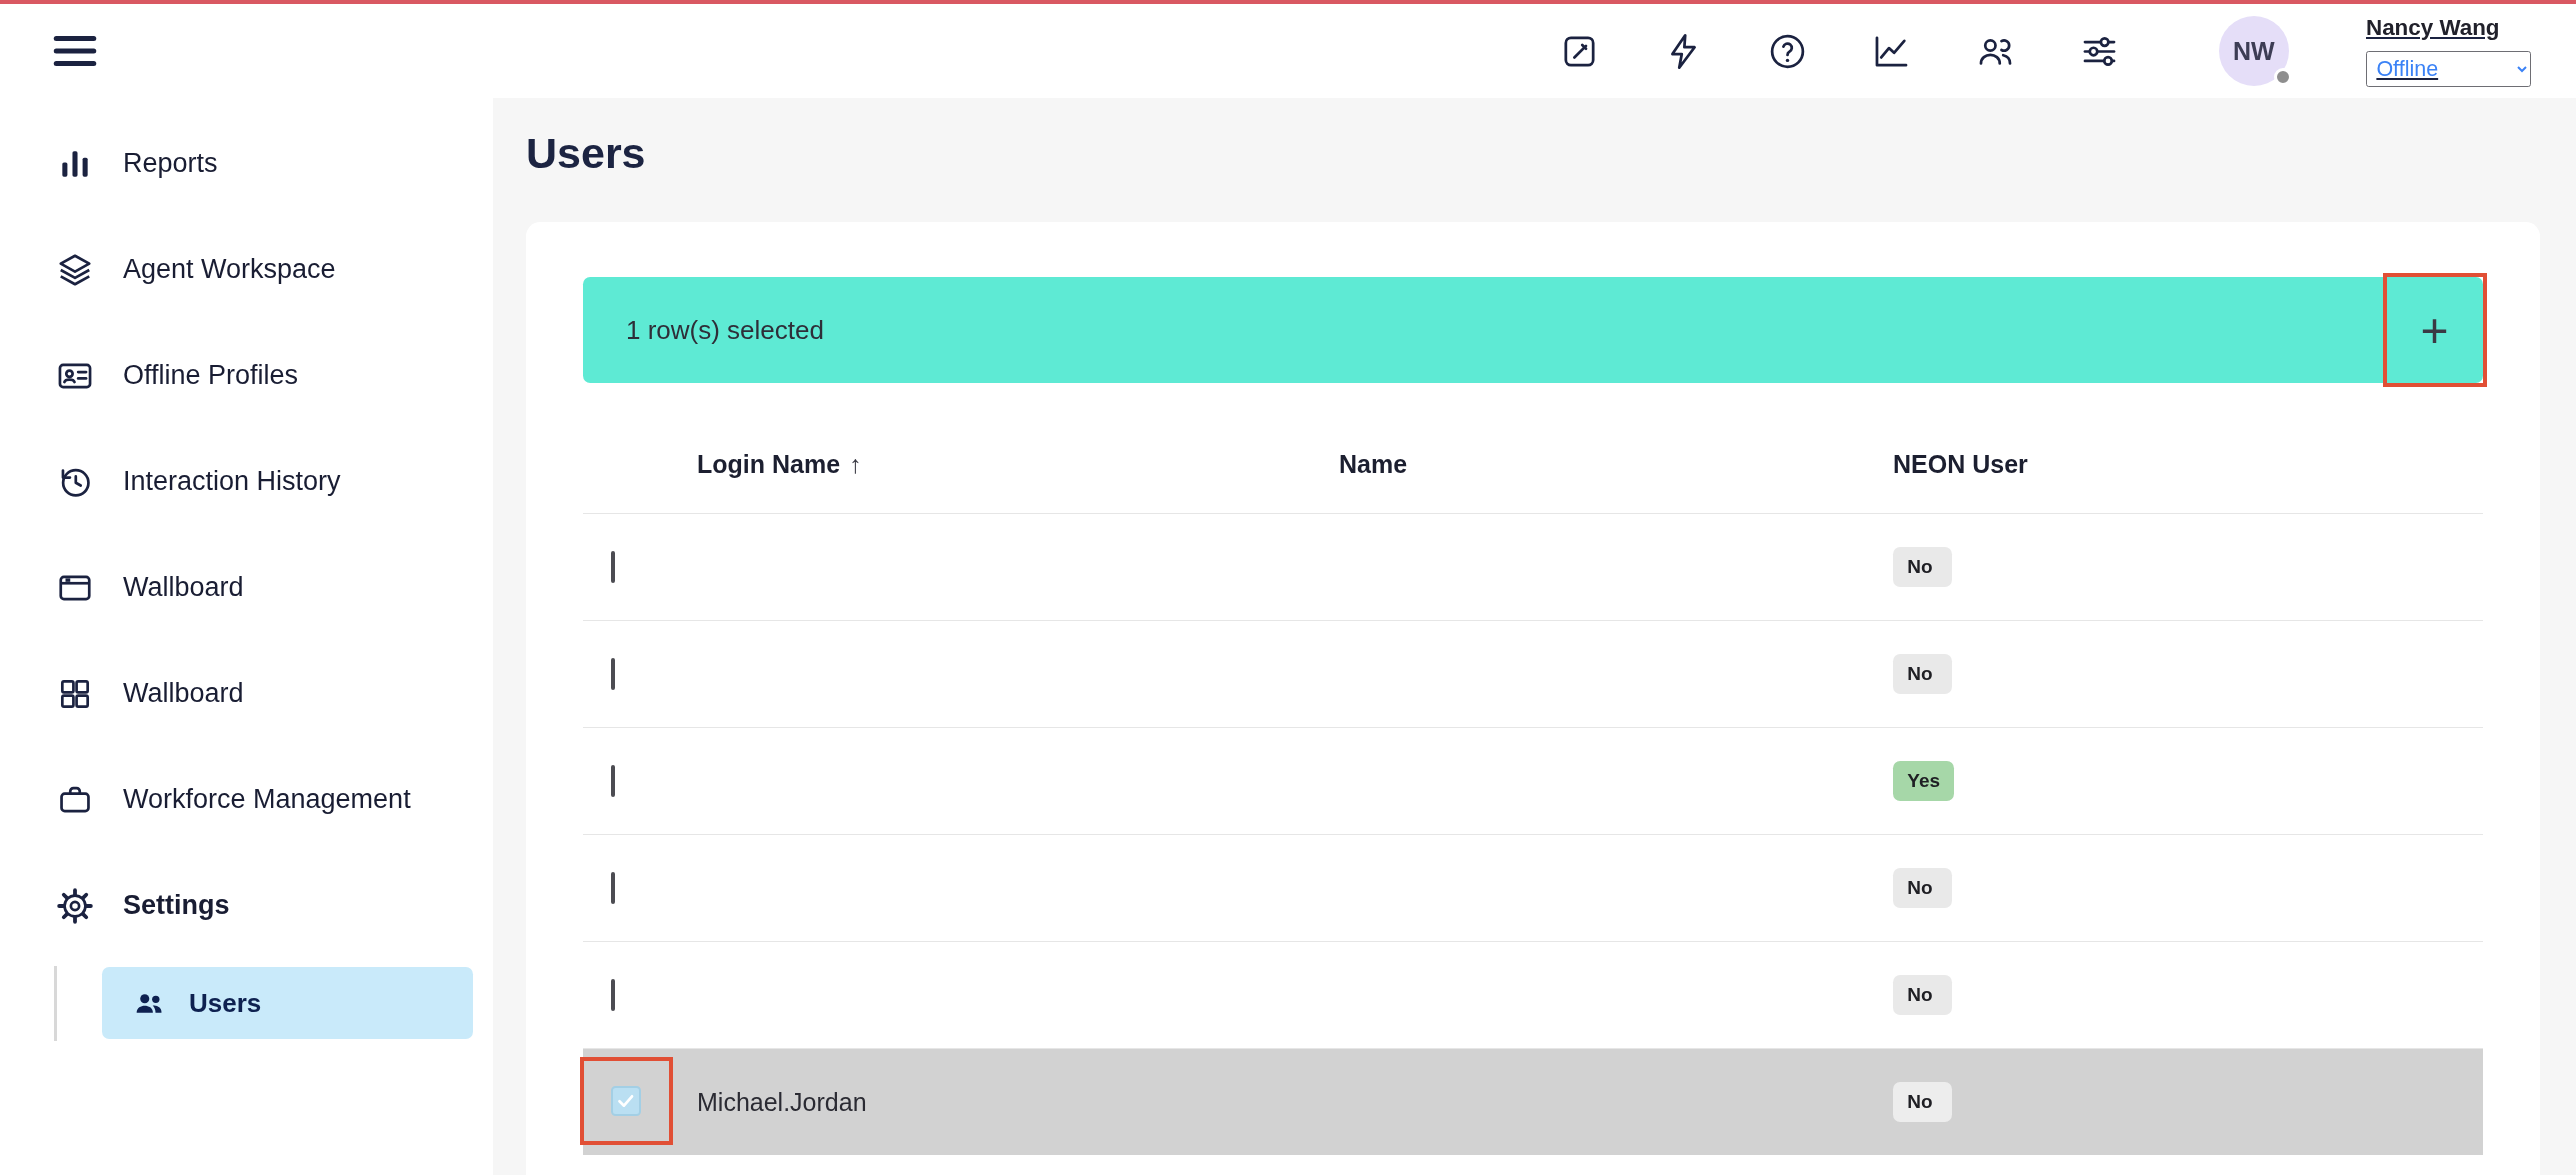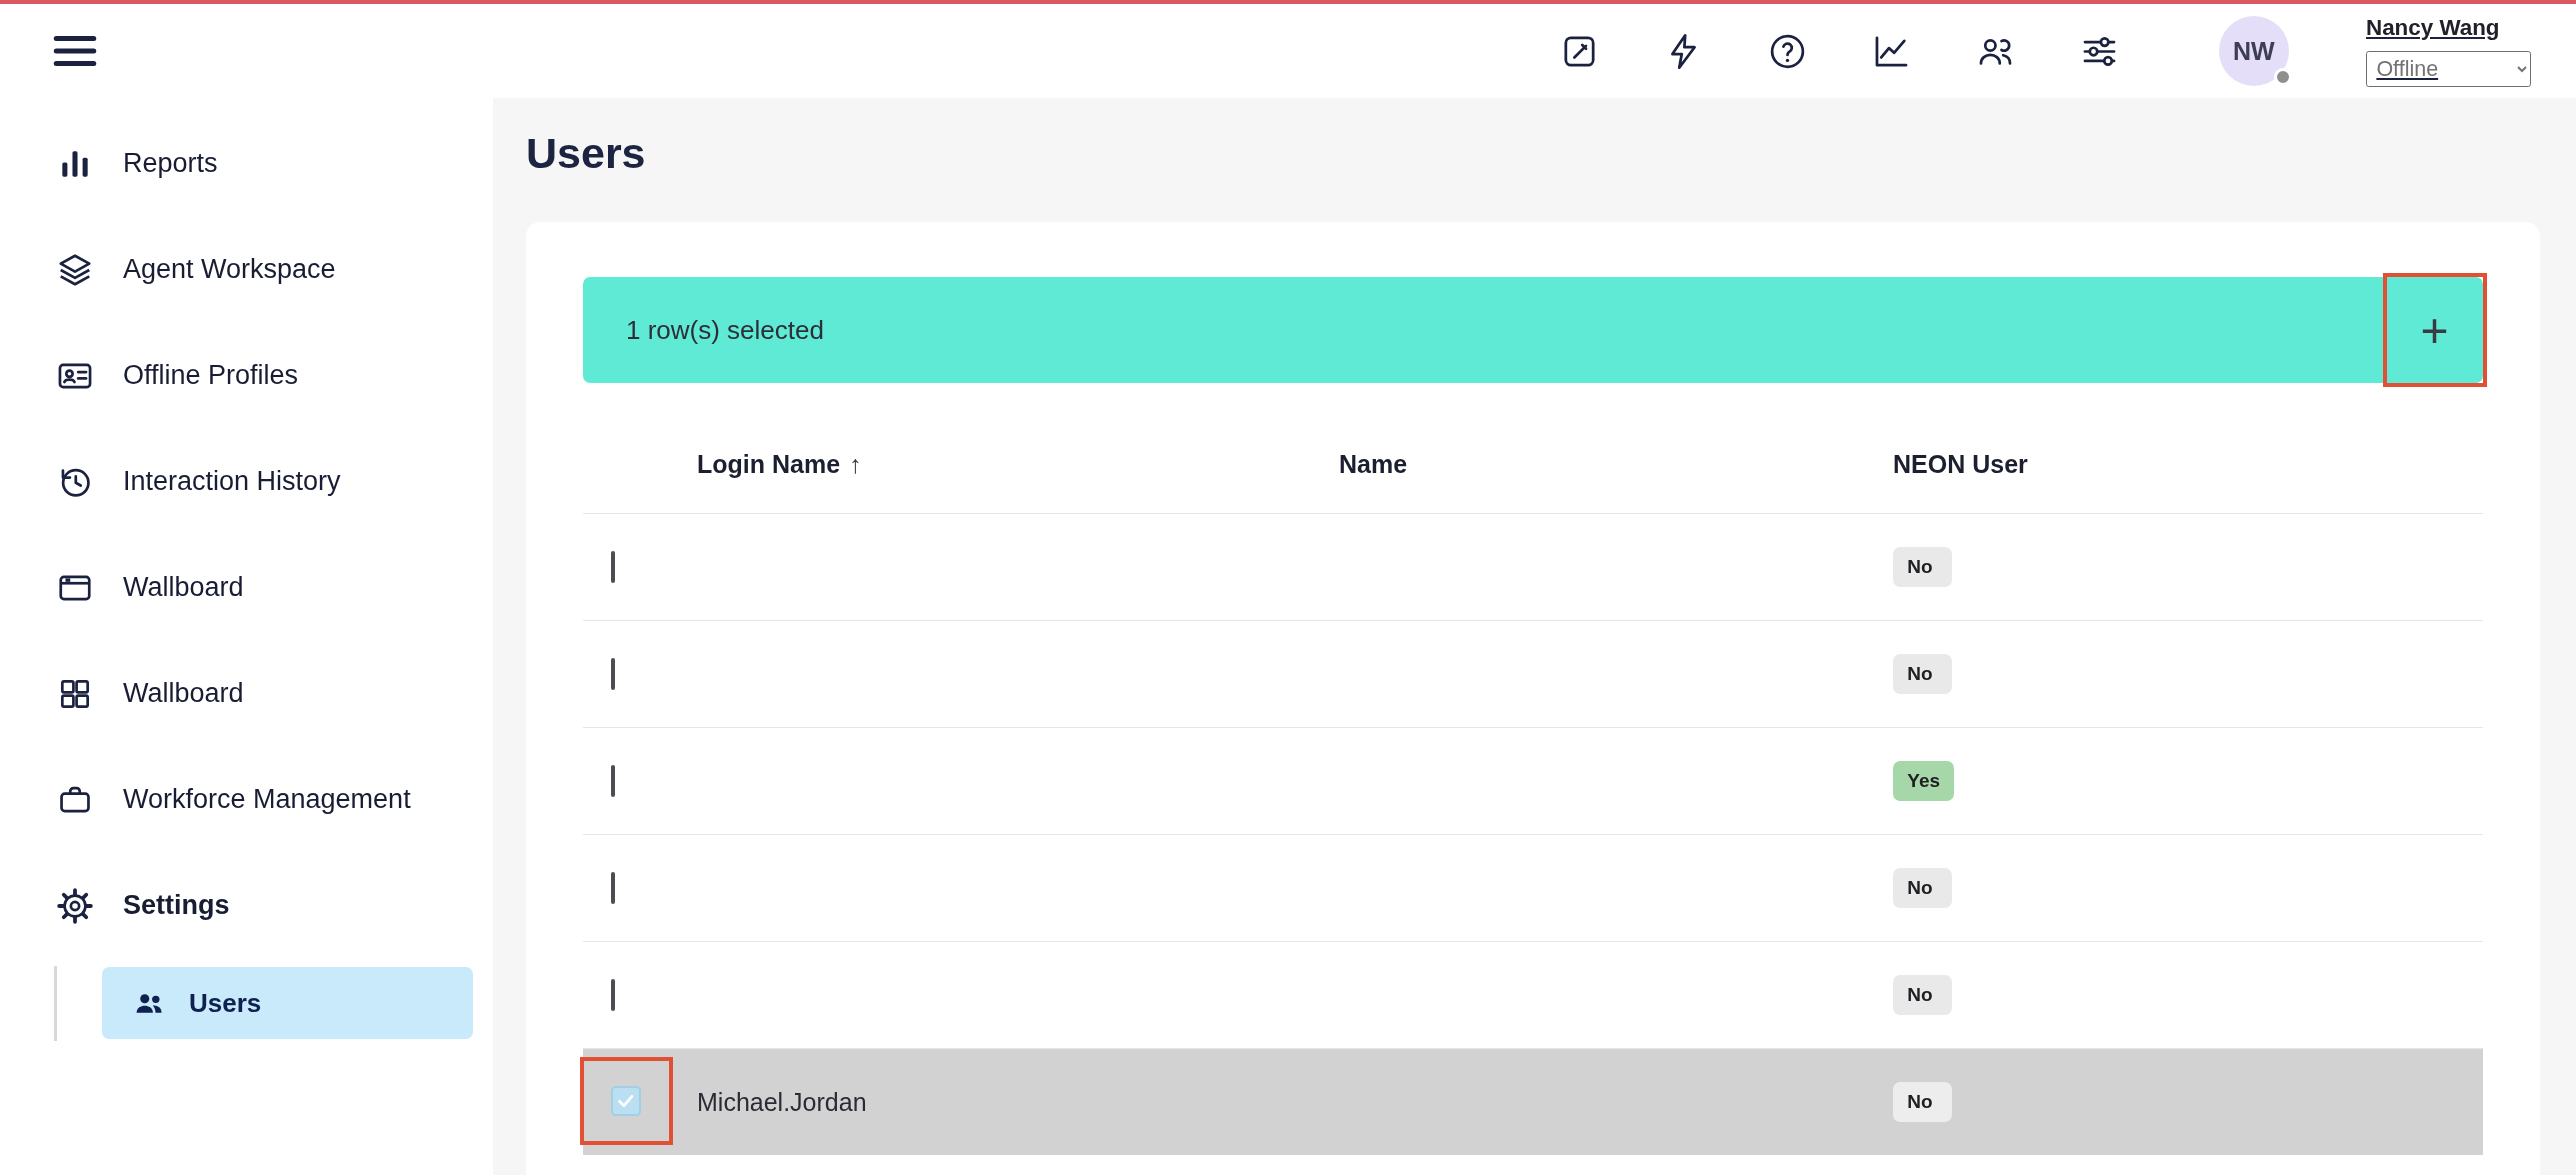--- a/index.html
+++ b/index.html
@@ -20,21 +20,21 @@
   .hicon svg{width:100%;height:100%;}
   .avatar-wrap{position:relative;margin-left:36px;}
   .avatar{width:70px;height:70px;border-radius:50%;background:var(--avatar-bg);
           display:flex;align-items:center;justify-content:center;font-weight:bold;
           font-size:25px;color:#3d3d55;cursor:pointer;}
   .status-dot{position:absolute;right:-3.6px;bottom:0;width:18px;height:18px;border-radius:50%;
           background:#8e8e8e;border:3.6px solid #fff;}
   .user-block{display:flex;flex-direction:column;gap:10px;margin-left:14.3px;text-decoration:underline;}
   .user-name{font-size:22.4px;font-weight:bold;color:#21212b;}
   .status-select{width:165px;height:36px;font-size:21.5px;font-family:"Liberation Sans",sans-serif;
-          border:1.8px solid #6e6e74;border-radius:2.7px;background:#fff;color:#737373;padding:0 5.4px;}
+          border:1.8px solid #6e6e74;border-radius:2.7px;background:#fff;color:#3b82f6;padding:0 5.4px;}
 
   
   .sidebar{position:absolute;top:98px;left:0;width:493px;height:1077px;background:#fff;padding-top:12.5px;}
   .side-item{height:106px;display:flex;align-items:center;gap:29px;padding-left:56px;
           font-size:27px;color:#191d33;cursor:pointer;}
   .side-item svg{width:38px;height:38px;flex:none;color:#1b2240;}
   .side-item.bold .side-label{font-weight:bold;}
   .sub-wrap{position:relative;height:89px;display:flex;align-items:center;}
   .indent-line{position:absolute;left:54px;top:7.2px;height:75px;width:2.7px;background:#d8d8d8;}
   .sub-item{margin-left:102px;width:371px;height:72px;background:var(--active-bg);border-radius:7.2px;

